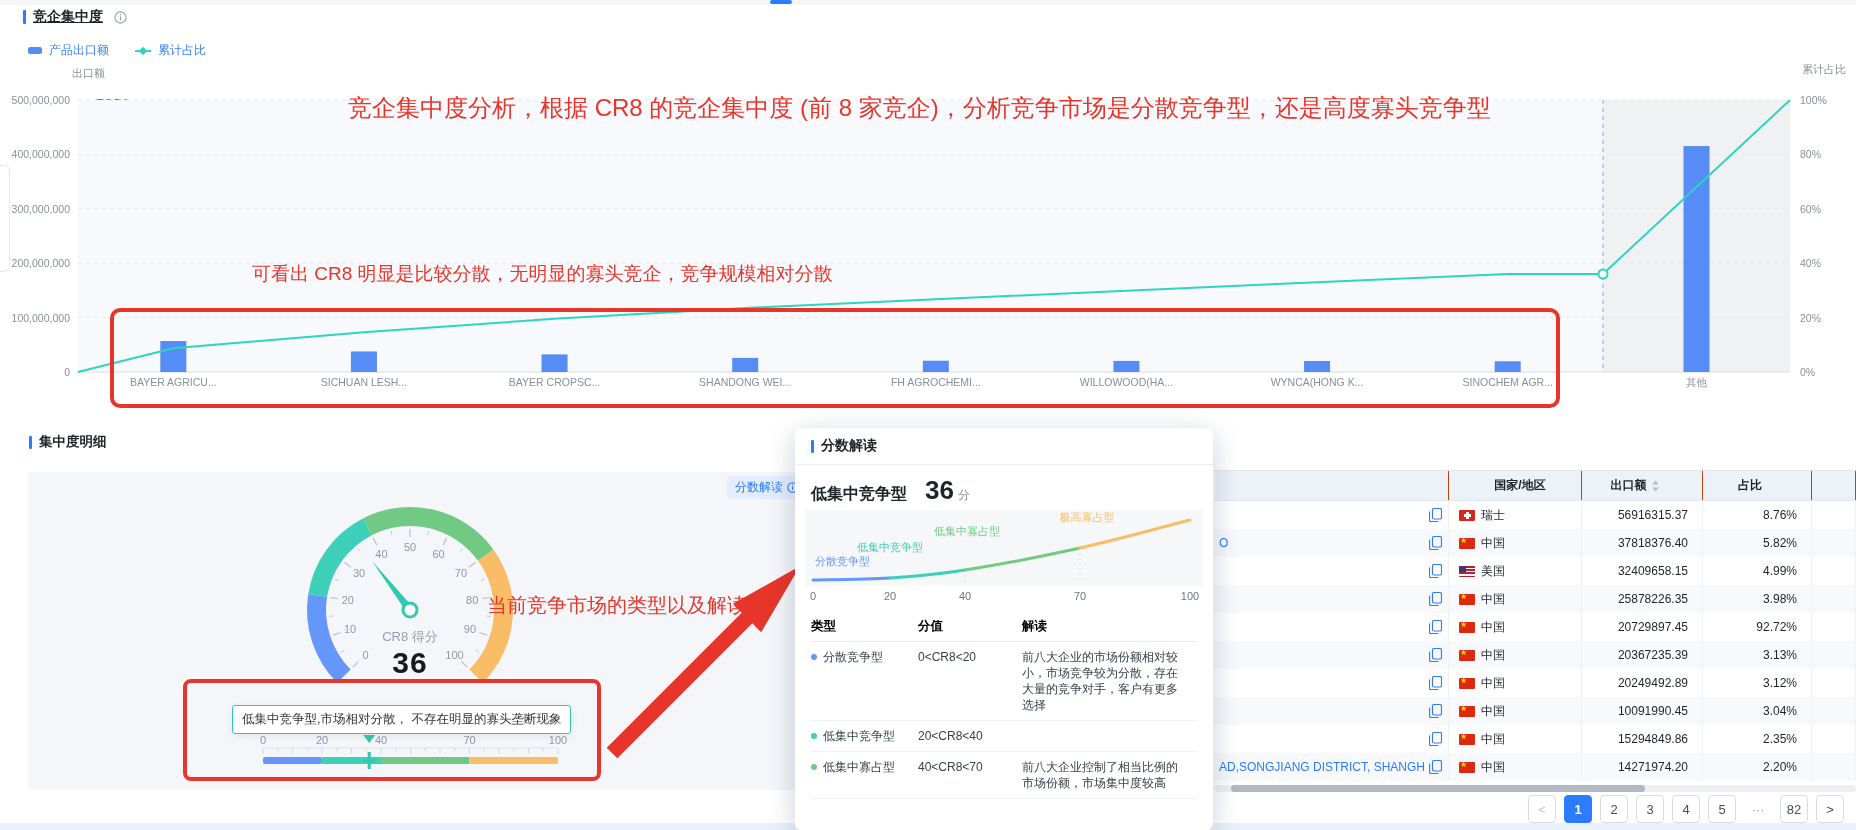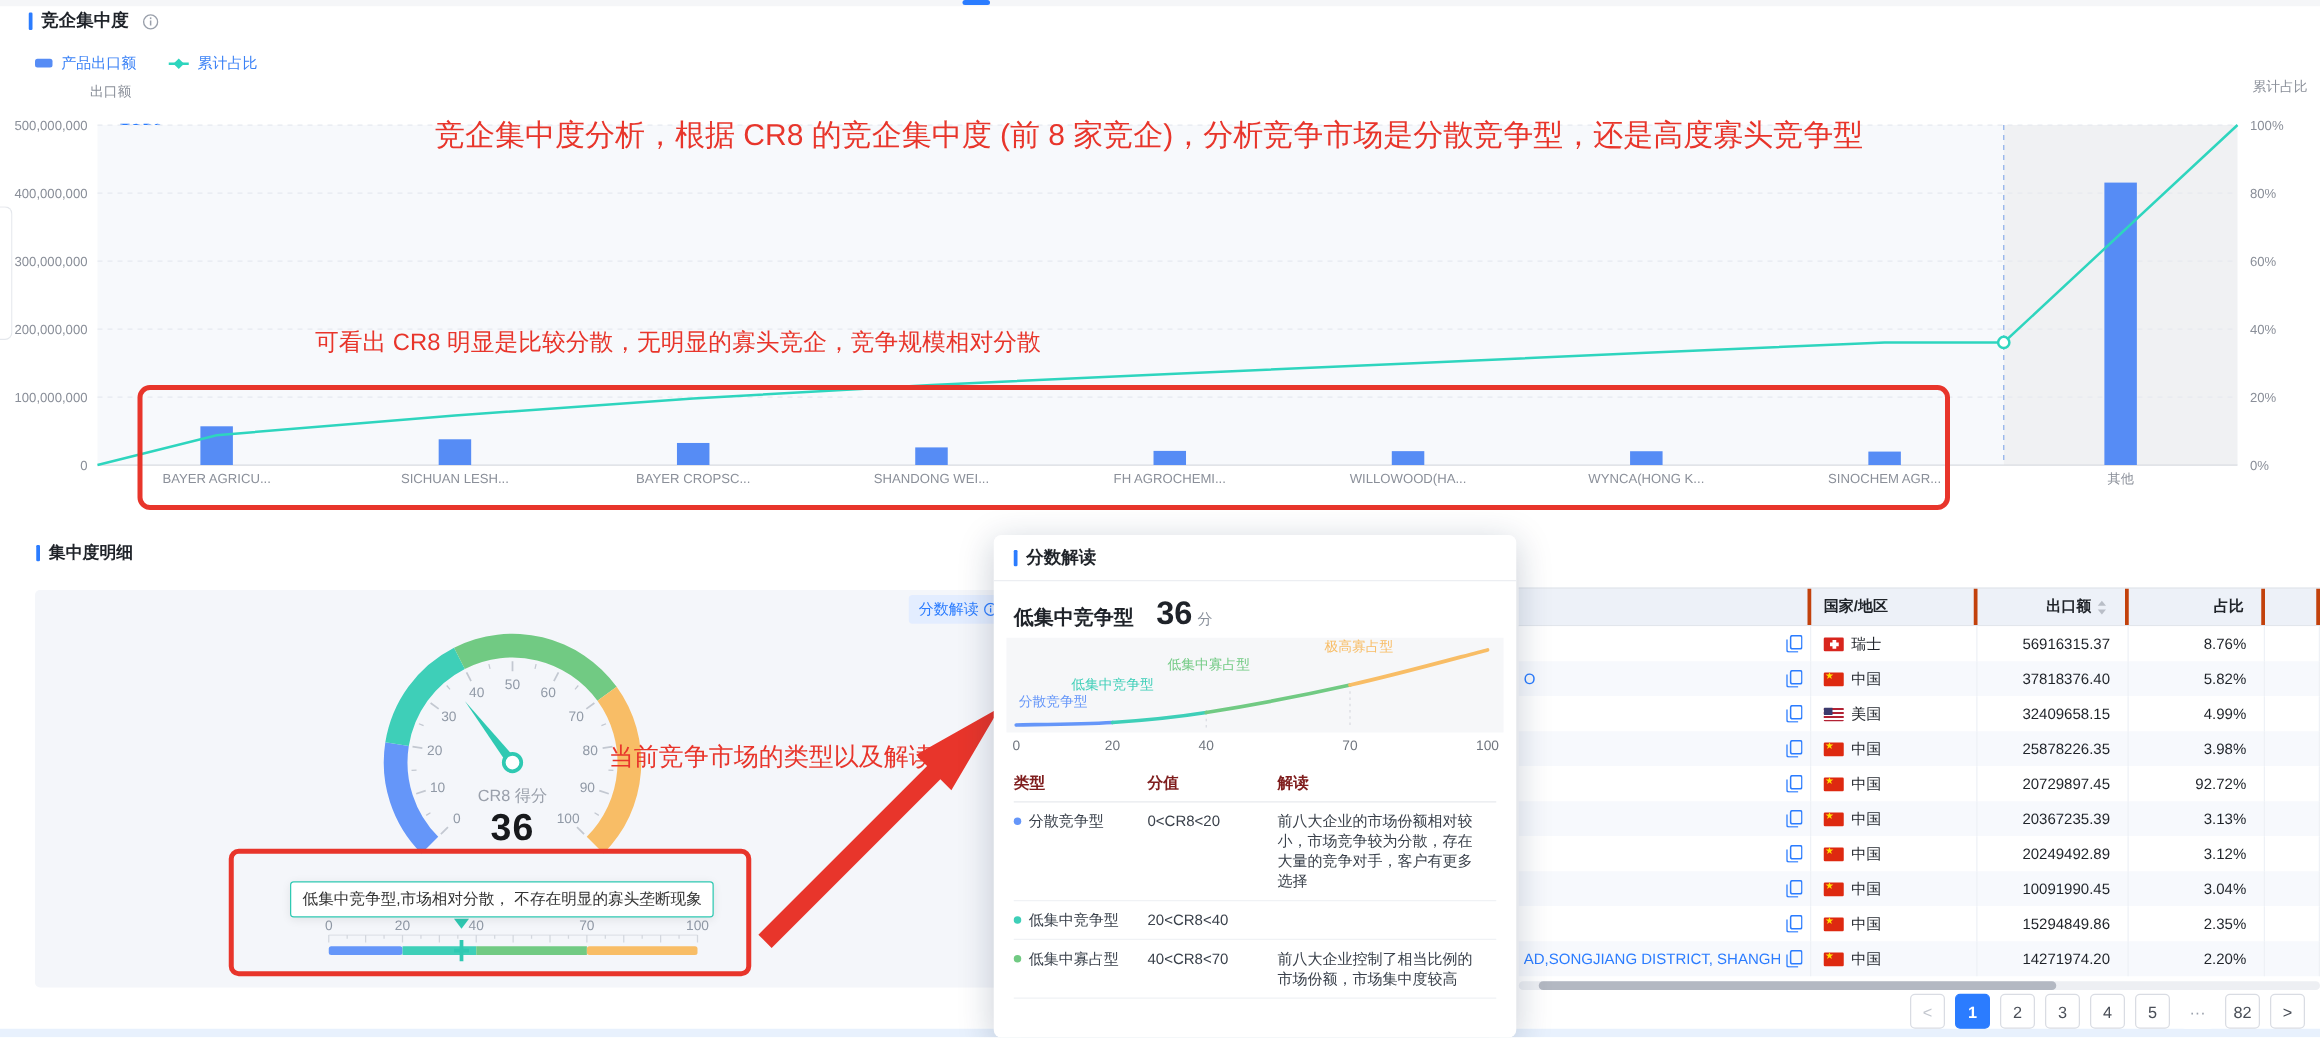--- a/index.html
+++ b/index.html
@@ -38,31 +38,31 @@
                font-size:12.5px;color:#333;padding:5px 9px;white-space:nowrap;z-index:11;}
   
   .popup{background:#fff;border-radius:6px;box-shadow:0 6px 28px rgba(15,35,72,.22);z-index:20;overflow:hidden;}
   .p-head{height:36px;display:flex;align-items:center;gap:7px;padding:0 16px;border-bottom:1px solid #eceef2;
           font-size:14px;font-weight:bold;}
   .p-type-row{display:flex;align-items:baseline;margin:10px 16px 4px;}
   .p-type{font-size:16px;font-weight:bold;}
   .p-score{font-size:26px;font-weight:bold;margin-left:18px;}
   .p-unit{font-size:12px;color:#8a919c;margin-left:4px;}
   .prow{display:grid;grid-template-columns:107px 104px 175px;margin:0 16px;}
-  .prow-head{font-size:12.5px;font-weight:bold;color:#7f1d1d;border-bottom:1px solid #e7eaee;padding:6px 0;}
+  .prow-head{font-size:12.5px;font-weight:bold;color:#000000;border-bottom:1px solid #e7eaee;padding:6px 0;}
   .prow-body{border-bottom:1px solid #f0f2f5;}
   .pcell{font-size:12px;color:#3a414b;line-height:16px;padding:7px 8px 7px 0;}
   .pdot{display:inline-block;width:6px;height:6px;border-radius:50%;margin-right:6px;vertical-align:1px;}
   
   .crow{display:grid;grid-template-columns:234px 133px 121px 109px 44px;height:28px;align-items:center;font-size:12px;}
   .crow.head{height:29px;background:#edf1f8;font-weight:bold;border-top:1px solid #e2e6ec;border-bottom:1px solid #e2e6ec;}
   .crow.even{background:#f7f9fd;}
   .crow.odd{background:#fff;}
   .ccell{height:100%;display:flex;align-items:center;box-sizing:border-box;border-right:1px solid #eef1f6;}
-  .crow.head .ccell{border-right:3px solid #c2410c;}
+  .crow.head .ccell{border-right:1px solid #c2410c;justify-content:center;}
   .ccell.r{justify-content:flex-end;padding-right:14px;}
   .ccell.l{padding-left:10px;}
   .comp-cell{position:relative;padding:0 24px 0 4px;overflow:hidden;}
   .comp-link{color:#2b7cff;white-space:nowrap;overflow:hidden;}
   .copy-btn{position:absolute;right:6px;top:7px;line-height:0;cursor:pointer;}
   .flag{display:inline-block;width:16px;height:11px;margin-right:6px;border-radius:1px;position:relative;overflow:hidden;flex:none;}
   .flag-ch{background:#d8251d;}
   .flag-ch::before{content:"";position:absolute;left:6.5px;top:2px;width:3px;height:7px;background:#fff;}
   .flag-ch::after{content:"";position:absolute;left:4.5px;top:4px;width:7px;height:3px;background:#fff;}
   .flag-cn{background:#de2910;}
@@ -84,21 +84,21 @@
 </style>
 </head>
 <body>
 
 <div id="app">
 
   <div class="abs" style="left:0;top:0;width:1856px;height:5px;background:#f5f6f8;"></div>
   <div class="abs" style="left:770px;top:0;width:22px;height:4px;background:#2b7cff;border-radius:2px;"></div>
   <div class="abs" style="left:0;top:165px;width:9px;height:105px;background:#fff;border:1px solid #e4e7ec;border-left:none;border-radius:0 6px 6px 0;"></div>
 
-  <div class="abs sec-title" style="left:23px;top:8px;">
+  <div class="abs sec-title" style="left:23px;top:8px;text-decoration:underline;">
     <span class="accent"></span>
     <span>竞企集中度</span>
     <span class="info-icon">
       <svg width="13" height="13" viewBox="0 0 13 13">
           <circle cx="6.5" cy="6.5" r="5.6" fill="none" stroke="#9aa0ab" stroke-width="1.1"></circle>
           <rect x="5.9" y="5.4" width="1.2" height="4" fill="#9aa0ab"></rect>
           <rect x="5.9" y="2.9" width="1.2" height="1.4" fill="#9aa0ab"></rect>
         </svg>
     </span>
   </div>

